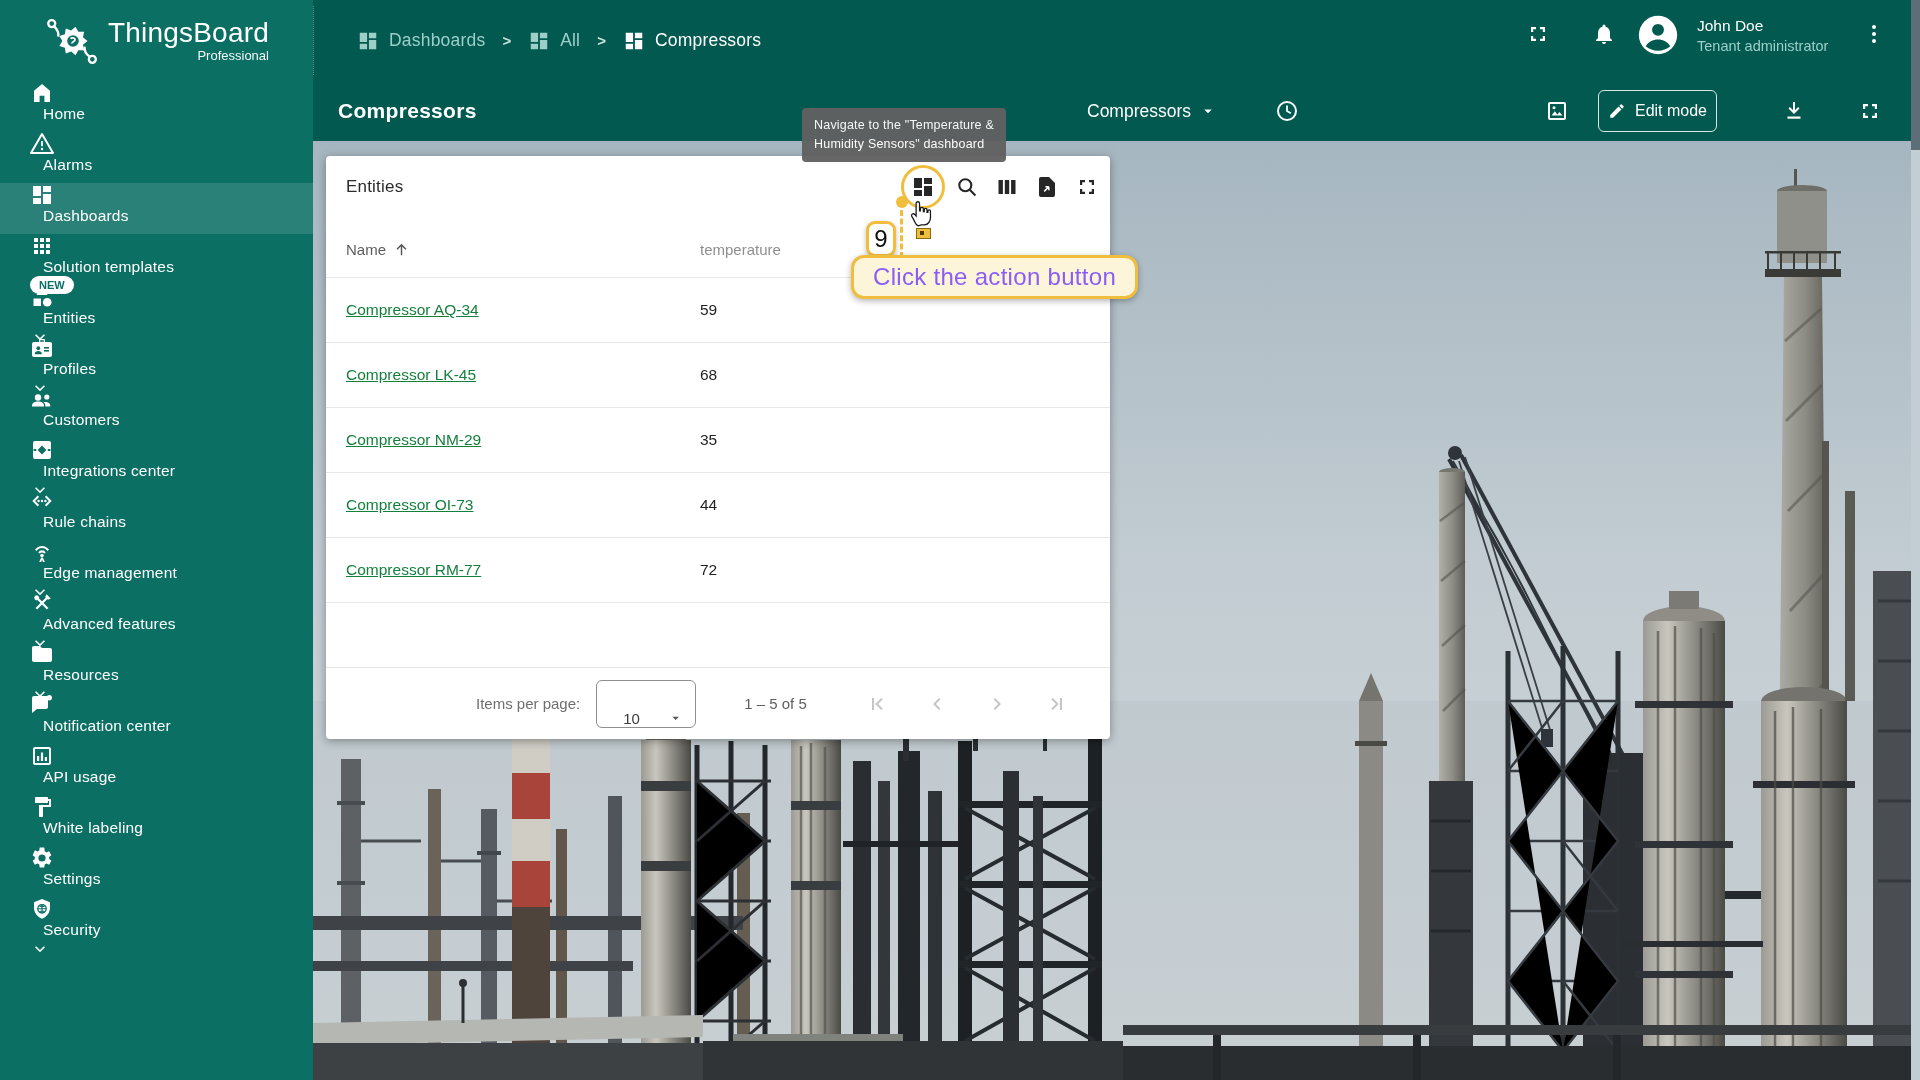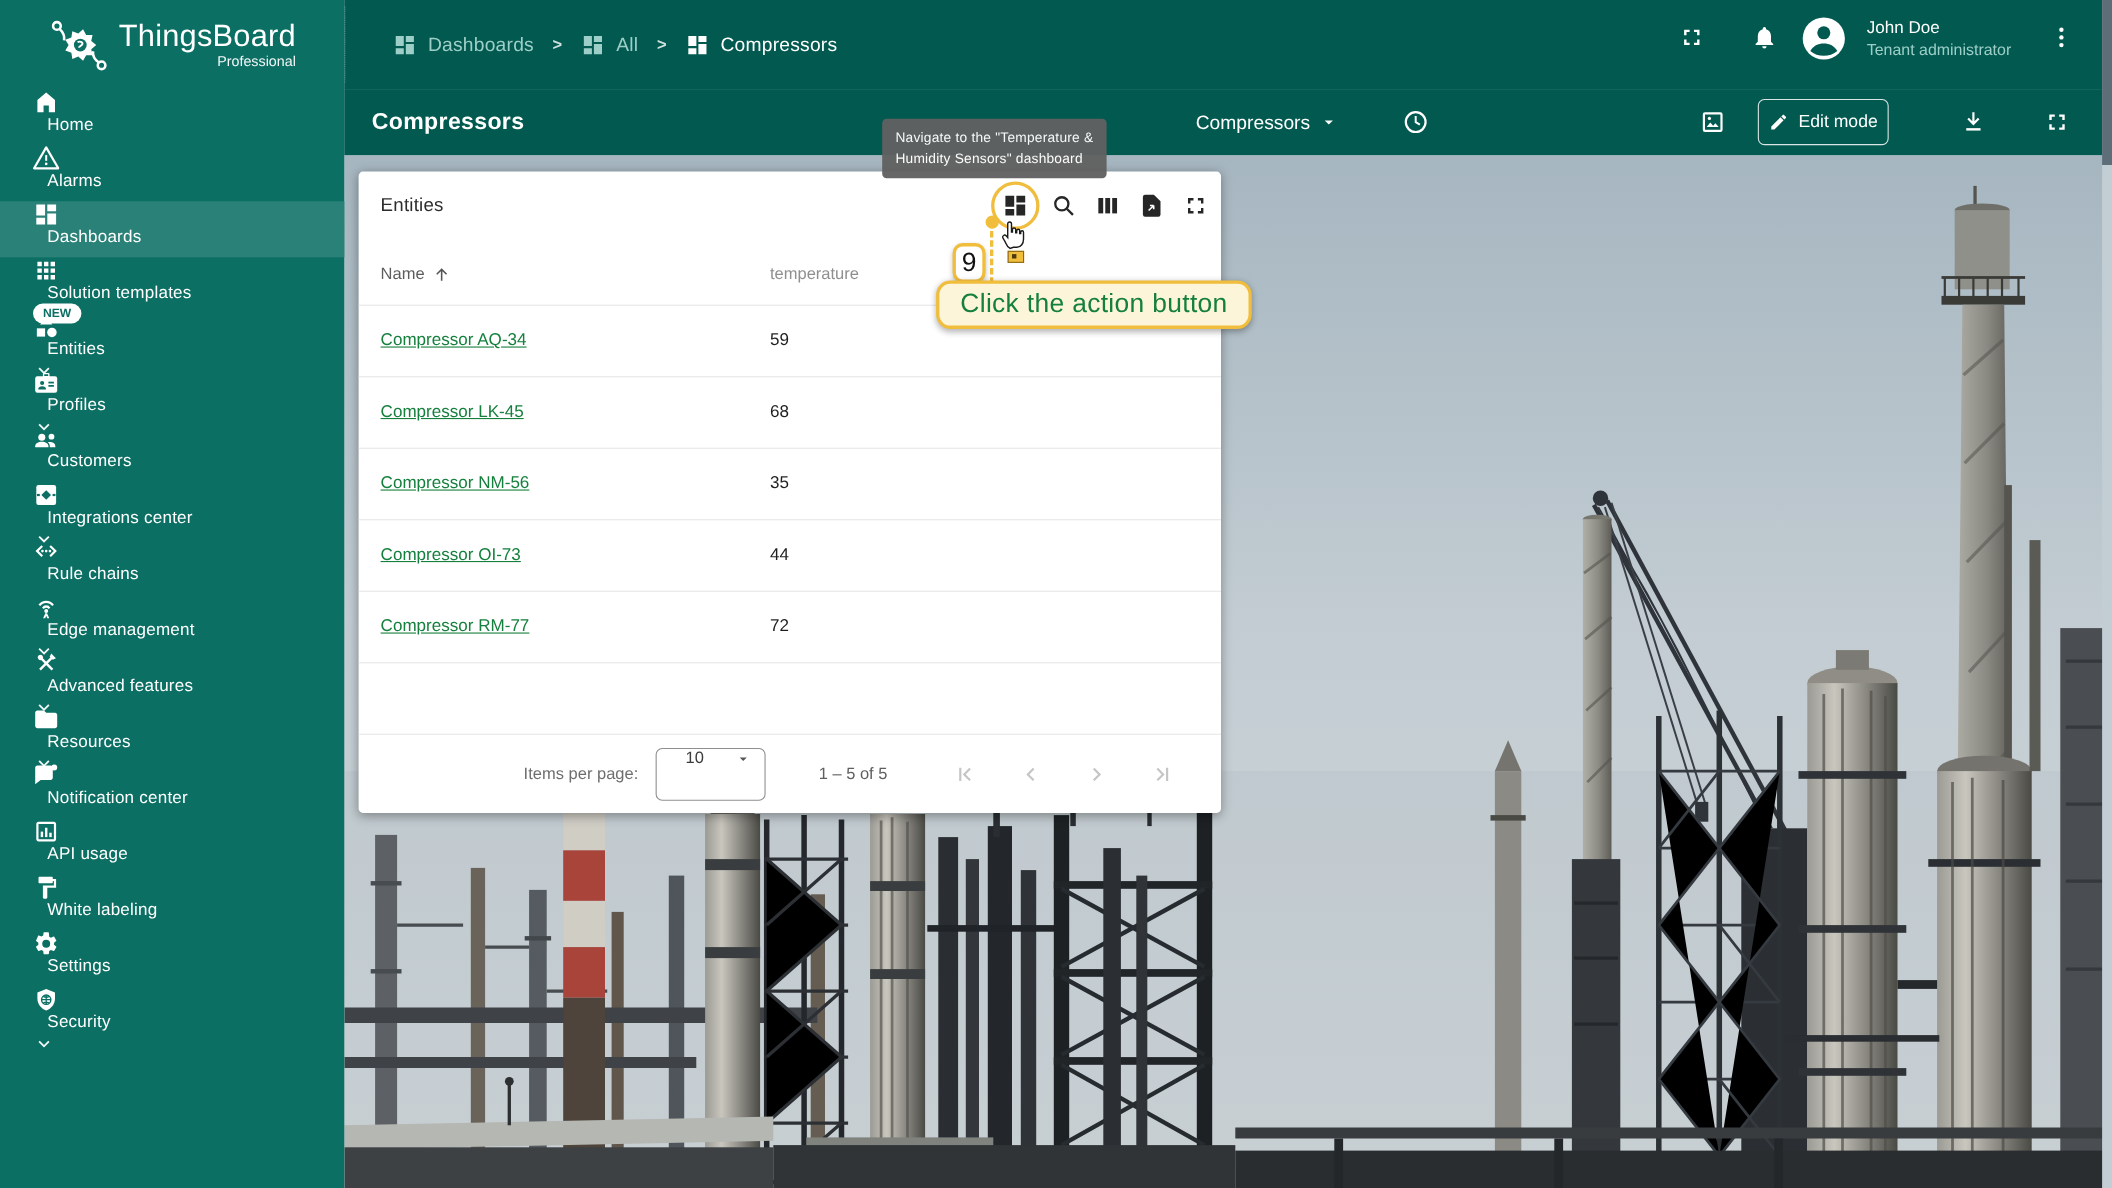--- a/index.html
+++ b/index.html
@@ -76,21 +76,21 @@
   .sort{width:17px;height:17px;margin-left:7px;color:#555;}
   .th-temp{position:absolute;left:374px;top:0;height:56px;display:flex;align-items:center;color:#8f8f8f;font-size:15px;cursor:pointer;}
   #rows{position:absolute;left:0;top:122px;width:784px;}
   .trow{height:65px;border-bottom:1px solid #e7e7e7;box-sizing:border-box;position:relative;cursor:pointer;}
   .td-name{position:absolute;left:20px;top:0;line-height:64px;font-size:15.5px;color:#15803d;text-decoration:underline;}
   .td-temp{position:absolute;left:374px;top:0;line-height:64px;font-size:15.5px;color:#1f1f1f;}
   .pager{position:absolute;left:0;top:511px;width:784px;height:72px;border-top:1px solid #e7e7e7;box-sizing:border-box;
          display:flex;align-items:center;}
   .pp-label{margin-left:150px;font-size:15px;color:#6e6e6e;}
   .pp-select{margin-left:16px;width:100px;height:48px;border:1px solid #8f8f8f;border-radius:6px;box-sizing:border-box;
-             display:flex;align-items:flex-start;cursor:pointer;gap:28px;}
+             display:flex;align-items:flex-end;cursor:pointer;gap:28px;}
   .pp-select .pp-val{margin-left:26px;font-size:15px;color:#3c3c3c;flex:1;}
   .pp-caret{width:18px;height:18px;margin-right:12px;color:#555;}
   .pp-range{margin-left:48px;font-size:15px;color:#5f5f5f;}
   .pg{width:24px;height:24px;color:#c5c5c5;margin-left:36px;cursor:pointer;}
   .pg.pg1{margin-left:58px;}
 
   
   .tooltip{position:absolute;left:802px;top:108px;z-index:8;background:var(--tooltip-bg);opacity:.96;color:#fff;
            border-radius:4px;padding:8px 12px;font-size:12.5px;line-height:19px;letter-spacing:.2px;}
 
@@ -99,21 +99,21 @@
   .tour-line{position:absolute;left:900px;top:210px;height:48px;width:0;border-left:3px dashed var(--accent);z-index:9;}
   .cursor{position:absolute;left:908px;top:198px;width:28px;height:30px;z-index:11;}
   .cursor-badge{position:absolute;left:916px;top:228px;width:15px;height:11px;background:var(--accent);
                 border:1.5px solid #8a6a14;box-sizing:border-box;z-index:11;}
   .cursor-badge::after{content:"";position:absolute;left:3px;top:1.5px;width:4px;height:4px;background:#4c3a07;}
   .step-box{position:absolute;left:866px;top:221px;width:30px;height:36px;background:#fff;border:3.5px solid var(--accent);
             border-radius:9px;box-sizing:border-box;z-index:10;display:flex;align-items:center;justify-content:center;
             font-size:24px;color:#111;box-shadow:0 2px 5px rgba(0,0,0,.25);}
   .callout{position:absolute;left:851px;top:255px;height:44px;background:var(--callout-bg);border:3.5px solid var(--accent);
            border-radius:13px;box-sizing:border-box;z-index:10;display:flex;align-items:center;padding:0 19px;
-           font-size:24px;color:#15803d;letter-spacing:.3px;box-shadow:0 2px 6px rgba(0,0,0,.3);white-space:nowrap;}
+           font-size:24px;color:#8b5cf6;letter-spacing:.3px;box-shadow:0 2px 6px rgba(0,0,0,.3);white-space:nowrap;}
 
   
   .scroll-track{position:absolute;right:0;top:0;width:9px;height:1080px;background:#c3ced4;z-index:12;}
   .scroll-thumb{position:absolute;left:0;top:0;width:9px;height:150px;background:#5e6e78;cursor:pointer;}
 </style>
 </head>
 <body style="--topbar: #01594f; --sidebar: #0b6f64; --sidebar-active: #2a8177; --accent: #f0bd3d; --callout-bg: #fdf5da; --tooltip-bg: #616161;">
 
 <div id="screen">
 
@@ -655,21 +655,21 @@
     <div id="rows">
         <div class="trow">
           <span class="td-name">Compressor AQ-34</span>
           <span class="td-temp">59</span>
         </div>
         <div class="trow">
           <span class="td-name">Compressor LK-45</span>
           <span class="td-temp">68</span>
         </div>
         <div class="trow">
-          <span class="td-name">Compressor NM-56</span>
+          <span class="td-name">Compressor NM-29</span>
           <span class="td-temp">35</span>
         </div>
         <div class="trow">
           <span class="td-name">Compressor OI-73</span>
           <span class="td-temp">44</span>
         </div>
         <div class="trow">
           <span class="td-name">Compressor RM-77</span>
           <span class="td-temp">72</span>
         </div>

